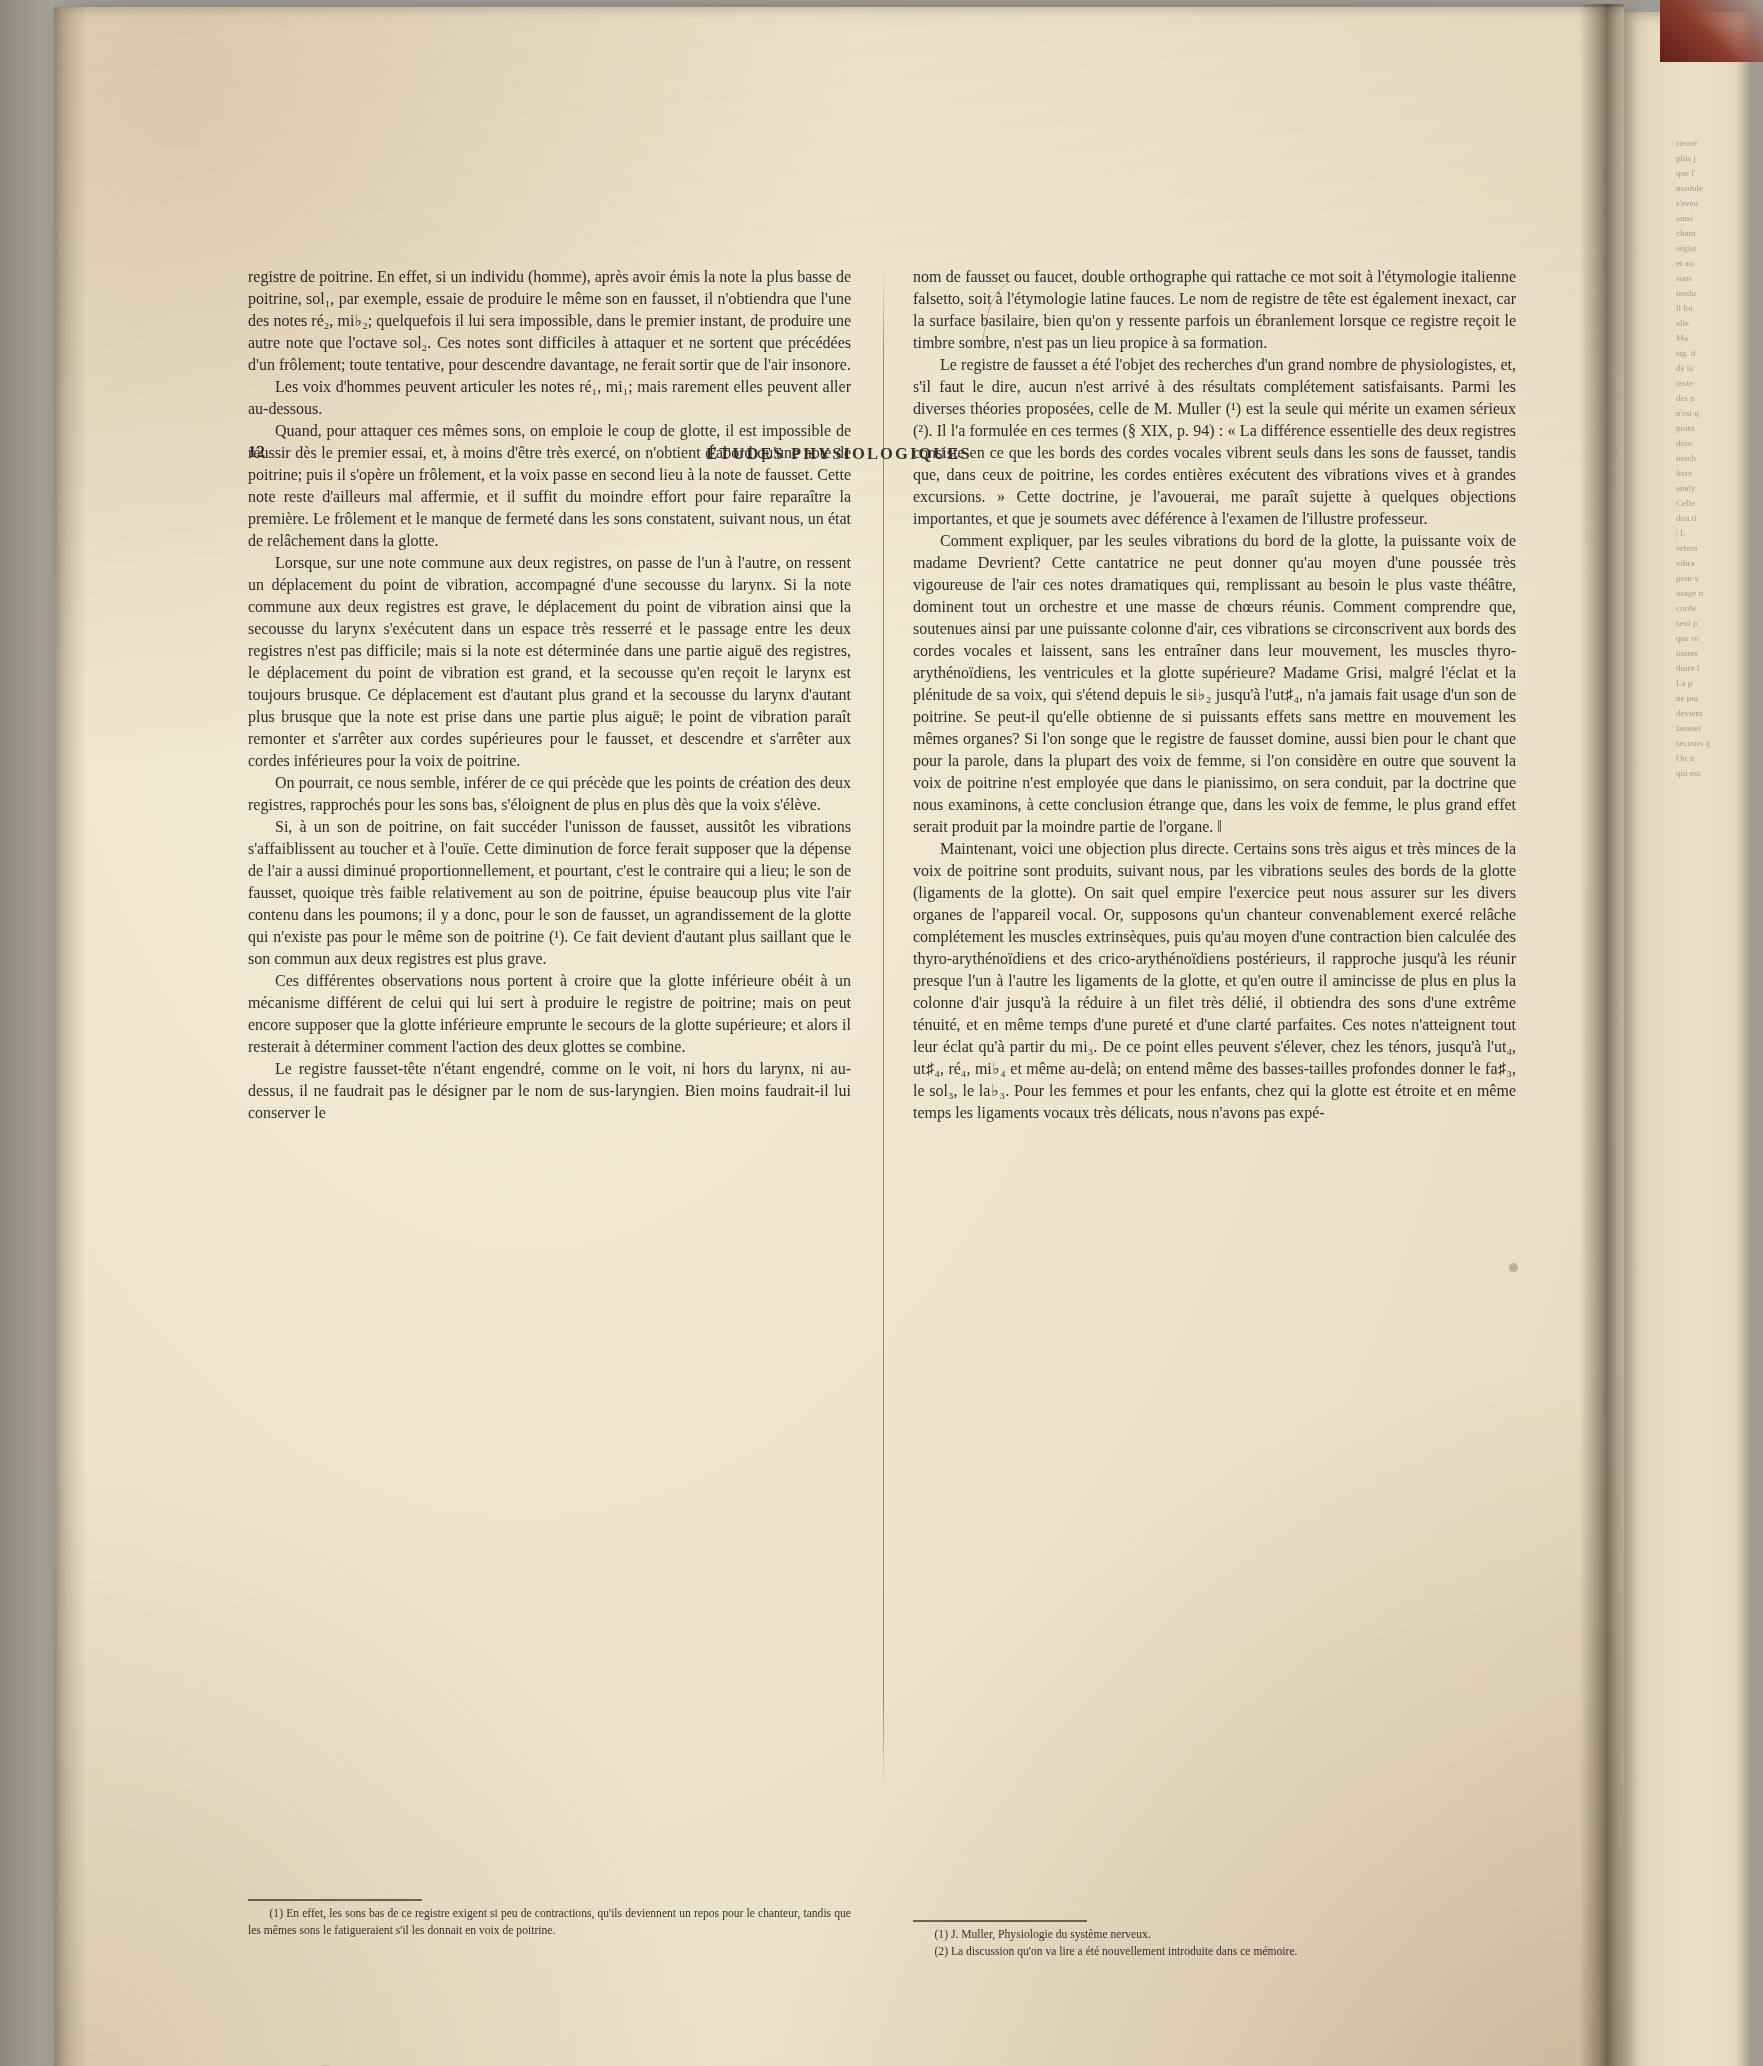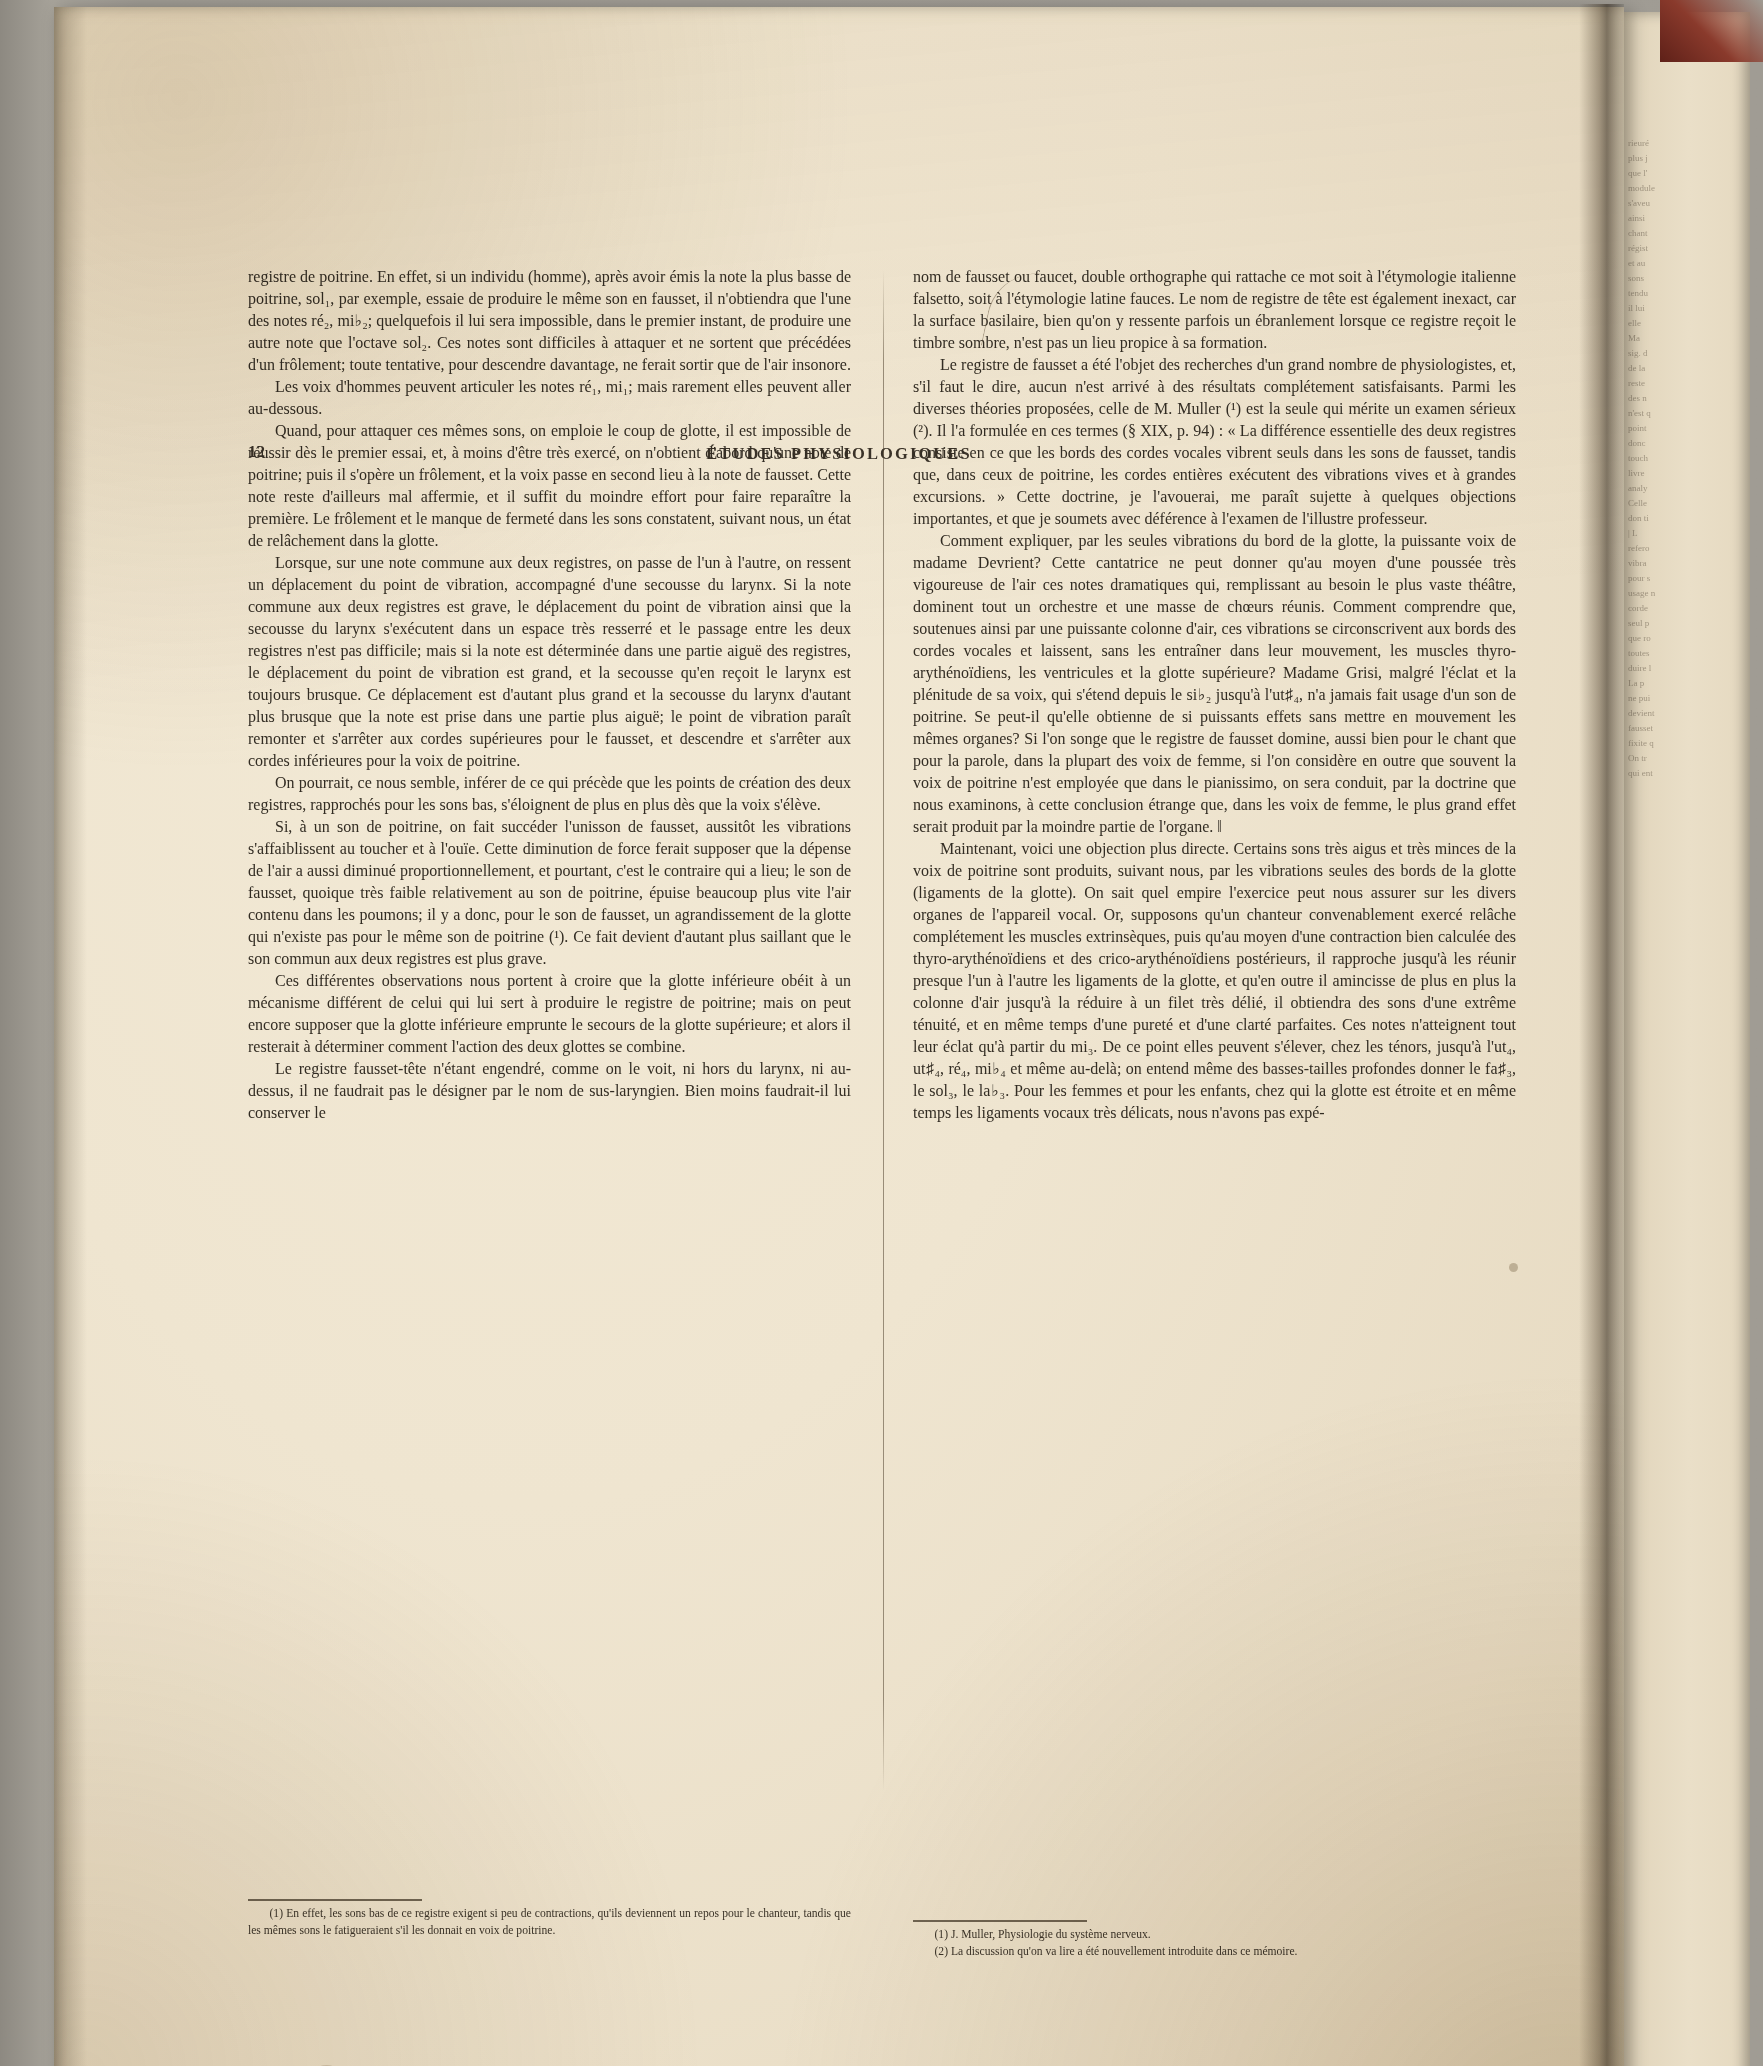--- a/index.html
+++ b/index.html
@@ -53,21 +53,21 @@
   .gutter{
     position:absolute;left:1579px;top:4.1px;width:45px;height:2248px;
     background:linear-gradient(90deg,rgba(0,0,0,0) 0%,rgba(60,46,28,.40) 45%,rgba(40,30,18,.55) 62%,rgba(0,0,0,.10) 100%);
   }
   
   .ghost-col{
     position:absolute;left:14px;top:124px;width:112px;
     font-size:9px;line-height:15px;color:#6d6150;opacity:.55;
     word-break:break-all;
   }
-  .ghost-col div{white-space:nowrap;overflow:hidden;}
+  .ghost-col div{white-space:nowrap;overflow:hidden;margin-left:48px;}
   .cover-corner-top{
     position:absolute;right:0;top:0;width:103px;height:62px;
     background:linear-gradient(225deg,rgba(120,40,30,0) 0%, #8a3a2c 55%, #5e2018 100%);
   }
 
   
   .sheet{
     position:absolute;left:0;top:0;right:0;bottom:0;
     color:#2f2a22;
   }
@@ -187,21 +187,21 @@
         <div>usage n</div>
         <div>corde</div>
         <div>seul p</div>
         <div>que ro</div>
         <div>toutes</div>
         <div>duire l</div>
         <div>La p</div>
         <div>ne pui</div>
         <div>devient</div>
         <div>fausset</div>
-        <div>fixite q</div>
+        <div>secours q</div>
         <div>On tr</div>
         <div>qui ent</div>
       </div>
   </div>
 
   <div class="page">
     <div class="sheet">
 
       <div class="running-head">
         <div class="folio">12</div>

